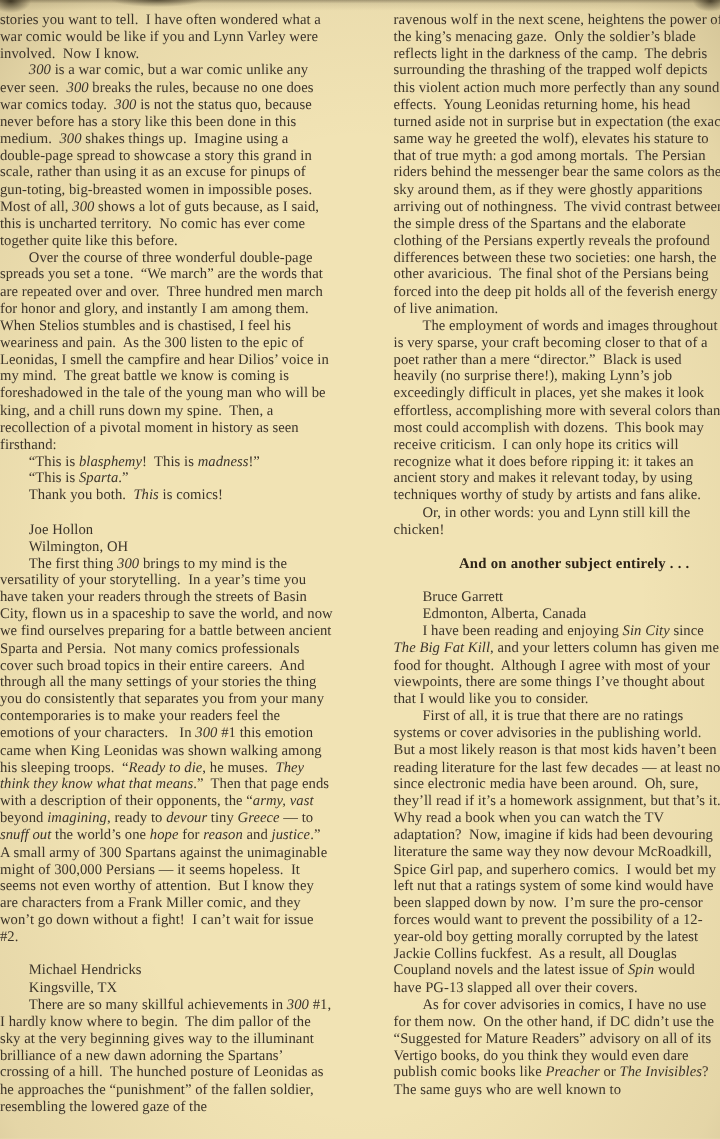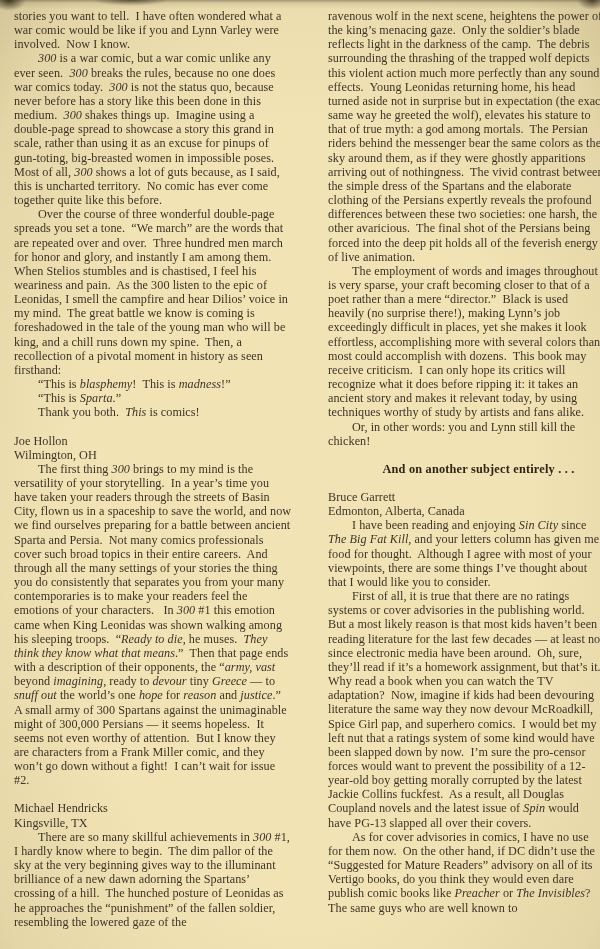--- a/index.html
+++ b/index.html
@@ -19,26 +19,26 @@
     position: absolute;
     top: 9px;
     height: 936px;
     overflow: hidden;
     font-size: 12.2px;
     line-height: 14.15px;
     text-align: left;
     letter-spacing: 0.05px;
     white-space: pre-wrap;
   }
-  .col-left  { left: 14px;  width: 279px; }
+  .col-left  { left: 0;  width: 279px; }
   .col-right { left: 328px; width: 277px; }
   p { margin: 0; }
   p.para.indent { text-indent: 24px; }
   p.quote { padding-left: 24px; }
-  .sig { margin-top: 14px; }
+  .sig { margin-top: 14px; margin-left: 24px; }
   .heading {
     font-family: Liberation Serif, serif;
     font-weight: bold;
     font-size: 12.3px;
     text-indent: 24px;
     margin: 14px 0;
     letter-spacing: 0.2px;
     text-align: center;
   }
   i { }

